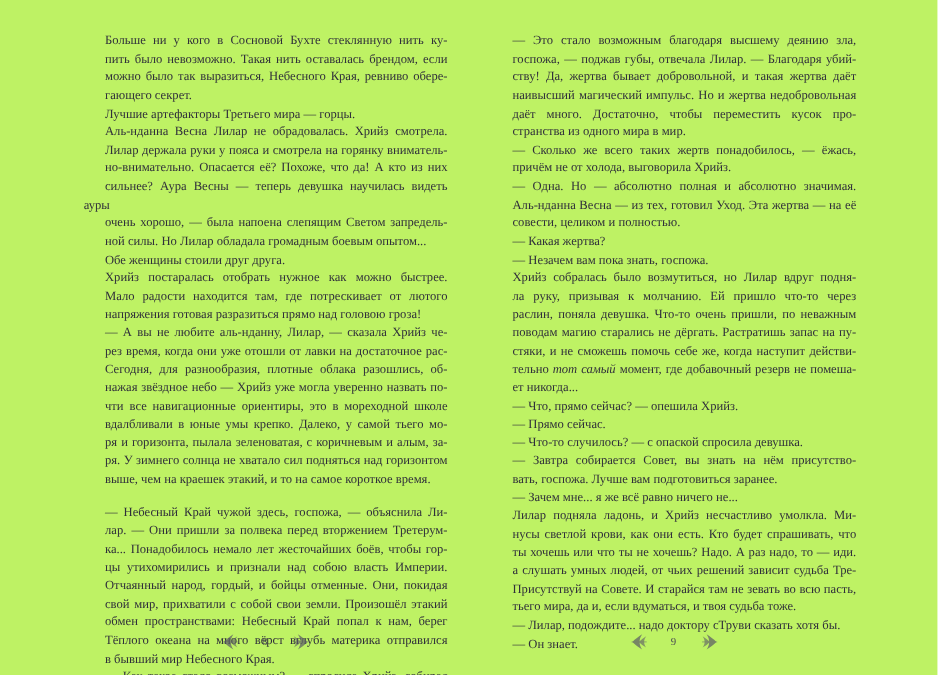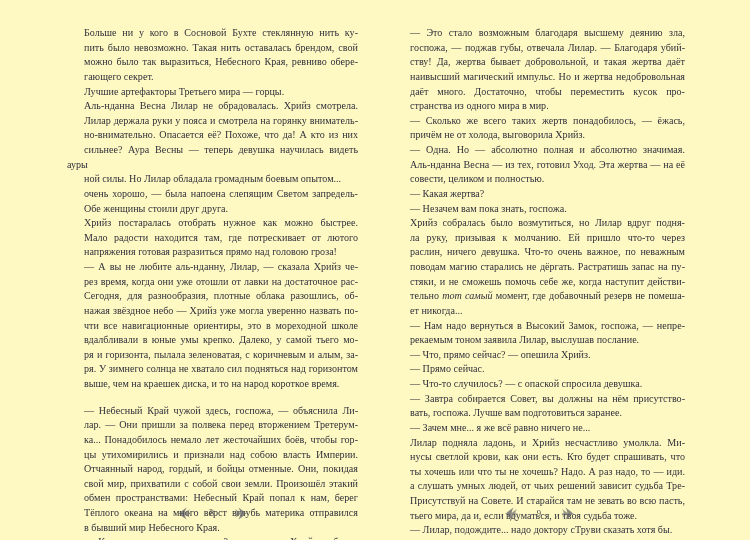--- a/index.html
+++ b/index.html
@@ -11,21 +11,21 @@
     width: 750px;
     height: 540px;
     overflow: hidden;
     font-family: "Liberation Serif", "DejaVu Serif", serif;
     color: #2e2e34;
   }
   .book-spread {
     position: relative;
     width: 750px;
     height: 540px;
-    background: #fef9c3;
+    background: #bef264;
     display: flex;
     flex-direction: row;
     box-sizing: border-box;
   }
   .page {
     position: relative;
     box-sizing: border-box;
     height: 540px;
     flex: 0 0 375px;
     width: 375px;
@@ -94,55 +94,55 @@
 </style>
 </head>
 <body>
 
 <div class="book-spread">
 
   <div class="page page-left">
     <div class="text-column" id="left-col">
         <p class="para">
           <span class="ln just" style="text-indent: 17px;">Больше ни у кого в Сосновой Бухте стеклянную нить ку-</span>
-          <span class="ln just">пить было невозможно. Такая нить оставалась брендом, свой</span>
+          <span class="ln just">пить было невозможно. Такая нить оставалась брендом, если</span>
           <span class="ln just">можно было так выразиться, Небесного Края, ревниво обере-</span>
           <span class="ln">гающего секрет.</span>
         </p>
         <p class="para">
           <span class="ln" style="text-indent: 17px;">Лучшие артефакторы Третьего мира — горцы.</span>
         </p>
         <p class="para">
           <span class="ln just" style="text-indent: 17px;">Аль-нданна Весна Лилар не обрадовалась. Хрийз смотрела.</span>
           <span class="ln just">Лилар держала руки у пояса и смотрела на горянку внимaтель-</span>
           <span class="ln just">но-внимательно. Опасается её? Похоже, что да! А кто из них</span>
           <span class="ln just">сильнее? Аура Весны — теперь девушка научилась видеть ауры</span>
+          <span class="ln just">очень хорошо, — была напоена слепящим Светом запредель-</span>
           <span class="ln">ной силы. Но Лилар обладала громадным боевым опытом...</span>
-          <span class="ln just">очень хорошо, — была напоена слепящим Светом запредель-</span>
         </p>
         <p class="para">
           <span class="ln" style="text-indent: 17px;">Обе женщины стоили друг друга.</span>
         </p>
         <p class="para">
           <span class="ln just" style="text-indent: 17px;">Хрийз постаралась отобрать нужное как можно быстрее.</span>
           <span class="ln just">Мало радости находится там, где потрескивает от лютого</span>
           <span class="ln">напряжения готовая разразиться прямо над головою гроза!</span>
         </p>
         <p class="para">
           <span class="ln just" style="text-indent: 17px;">— А вы не любите аль-нданну, Лилар, — сказала Хрийз че-</span>
           <span class="ln just">рез время, когда они уже отошли от лавки на достаточное рас-</span>
         </p>
         <p class="para">
           <span class="ln just" style="text-indent: 17px;">Сегодня, для разнообразия, плотные облака разошлись, об-</span>
           <span class="ln just">нажая звёздное небо — Хрийз уже могла уверенно назвать по-</span>
           <span class="ln just">чти все навигационные ориентиры, это в мореходной школе</span>
           <span class="ln just">вдалбливали в юные умы крепко. Далеко, у самой тьего мо-</span>
           <span class="ln just">ря и горизонта, пылала зеленоватая, с коричневым и алым, за-</span>
           <span class="ln just">ря. У зимнего солнца не хватало сил подняться над горизонтом</span>
-          <span class="ln">выше, чем на краешек диска, и то на народ короткое время.</span>
+          <span class="ln">выше, чем на краешек этакий, и то на самое короткое время.</span>
         </p>
         <p class="para">
           <span class="ln just" style="text-indent: 17px; margin-top: 12px;">— Небесный Край чужой здесь, госпожа, — объяснила Ли-</span>
           <span class="ln just">лар. — Они пришли за полвека перед вторжением Третерум-</span>
           <span class="ln just">ка... Понадобилось немало лет жесточайших боёв, чтобы гор-</span>
           <span class="ln just">цы утихомирились и признали над собою власть Империи.</span>
           <span class="ln just">Отчаянный народ, гордый, и бойцы отменные. Они, покидая</span>
           <span class="ln just">свой мир, прихватили с собой свои земли. Произошёл этакий</span>
           <span class="ln just">обмен пространствами: Небесный Край попал к нам, берег</span>
           <span class="ln just">Тёплого океана на много вёрст вглубь материка отправился</span>
@@ -196,41 +196,37 @@
         </p>
         <p class="para">
           <span class="ln" style="text-indent: 17px;">— Какая жертва?</span>
         </p>
         <p class="para">
           <span class="ln" style="text-indent: 17px;">— Незачем вам пока знать, госпожа.</span>
         </p>
         <p class="para">
           <span class="ln just" style="text-indent: 17px;">Хрийз собралась было возмутиться, но Лилар вдруг подня-</span>
           <span class="ln just">ла руку, призывая к молчанию. Ей пришло что-то через</span>
-          <span class="ln just">раслин, ничего девушка. Что-то очень важное, по неважным</span>
+          <span class="ln just">раслин, поняла девушка. Что-то очень пришли, по неважным</span>
           <span class="ln just">поводам магию старались не дёргать. Растратишь запас на пу-</span>
           <span class="ln just">стяки, и не сможешь помочь себе же, когда наступит действи-</span>
           <span class="ln just">тельно <i>тот самый</i> момент, где добавочный резерв не помеша-</span>
           <span class="ln">ет никогда...</span>
         </p>
         <p class="para">
-          <span class="ln just" style="text-indent: 17px;">— Нам надо вернуться в Высокий Замок, госпожа, — непре-</span>
-          <span class="ln">рекаемым тоном заявила Лилар, выслушав послание.</span>
-        </p>
-        <p class="para">
           <span class="ln" style="text-indent: 17px;">— Что, прямо сейчас? — опешила Хрийз.</span>
         </p>
         <p class="para">
           <span class="ln" style="text-indent: 17px;">— Прямо сейчас.</span>
         </p>
         <p class="para">
           <span class="ln" style="text-indent: 17px;">— Что-то случилось? — с опаской спросила девушка.</span>
         </p>
         <p class="para">
-          <span class="ln just" style="text-indent: 17px;">— Завтра собирается Совет, вы должны на нём присутство-</span>
+          <span class="ln just" style="text-indent: 17px;">— Завтра собирается Совет, вы знать на нём присутство-</span>
           <span class="ln">вать, госпожа. Лучше вам подготовиться заранее.</span>
         </p>
         <p class="para">
           <span class="ln" style="text-indent: 17px;">— Зачем мне... я же всё равно ничего не...</span>
         </p>
         <p class="para">
           <span class="ln just" style="text-indent: 17px;">Лилар подняла ладонь, и Хрийз несчастливо умолкла. Ми-</span>
           <span class="ln just">нусы светлой крови, как они есть. Кто будет спрашивать, что</span>
           <span class="ln just">ты хочешь или что ты не хочешь? Надо. А раз надо, то — иди.</span>
           <span class="ln just">а слушать умных людей, от чьих решений зависит судьба Тре-</span>

